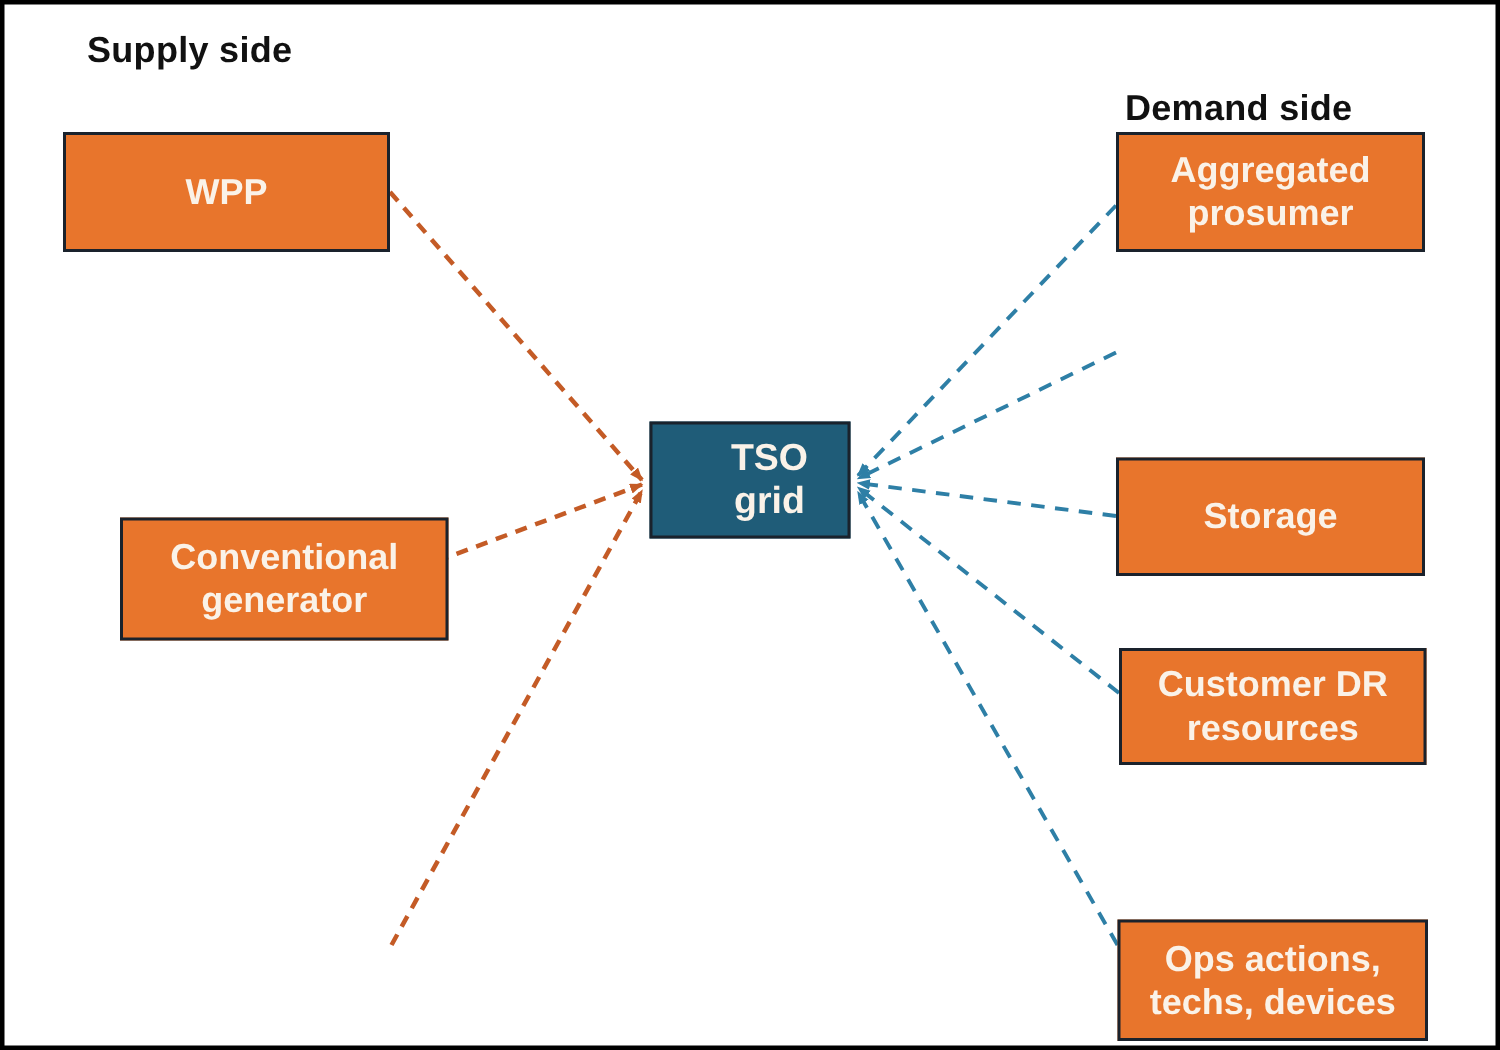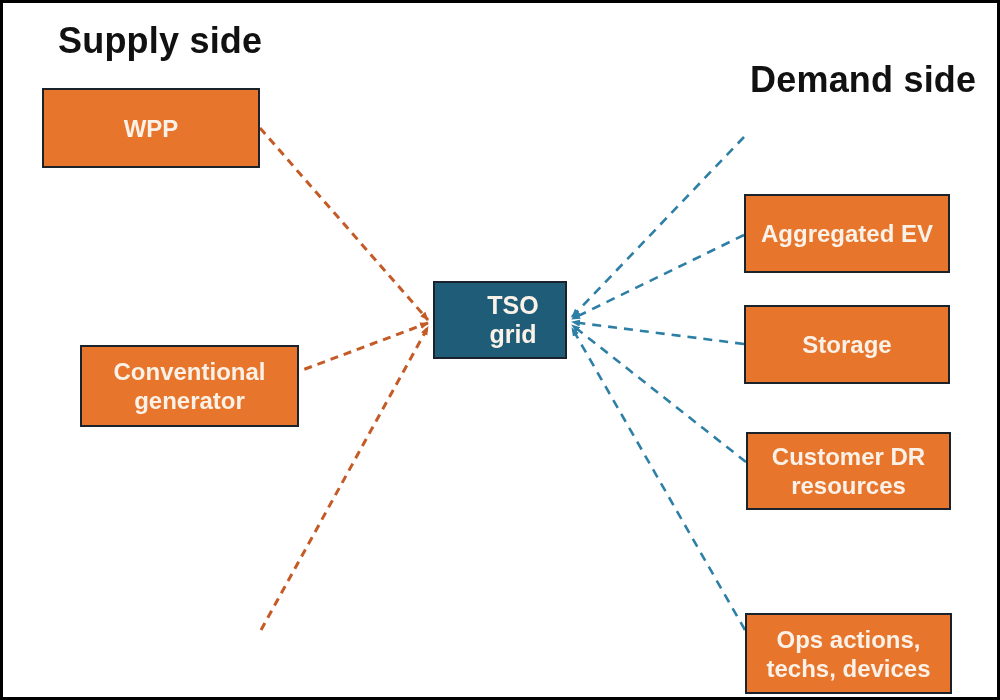--- a/index.html
+++ b/index.html
@@ -11,21 +11,21 @@
   .canvas {
     position: relative;
     width: 1000px;
     height: 700px;
     background: #ffffff;
     box-shadow: inset 0 0 0 3px #000000;
     overflow: hidden;
   }
   .heading {
     position: absolute;
-    font-size: 36px;
+    font-size: 24px;
     font-weight: bold;
     color: var(--heading-color, #111);
     letter-spacing: 0.2px;
     white-space: nowrap;
   }
   .heading.supply { left: 58px; top: 20px; }
   .heading.demand { left: 750px; top: 18px; margin-top: 41px; }
 
   .links {
     position: absolute;
@@ -109,22 +109,22 @@
     <path class="demand-link" d="M745,630 L572,328" marker-end="url(#arrowDemand)"></path>
   </svg>
 
   <div class="node n-wpp">WPP</div>
 
   <div class="node n-conv">Conventional generator</div>
 
 
   <div class="node center n-center">TSO grid</div>
 
+  <div class="node n-prosumer">Aggregated prosumer</div>
 
-  <div class="node n-ev">Aggregated EV</div>
 
   <div class="node n-storage">Storage</div>
 
   <div class="node n-dr">Customer DR resources</div>
 
   <div class="node n-ops">Ops actions, techs, devices</div>
 
 </div>
 
 </body></html>

